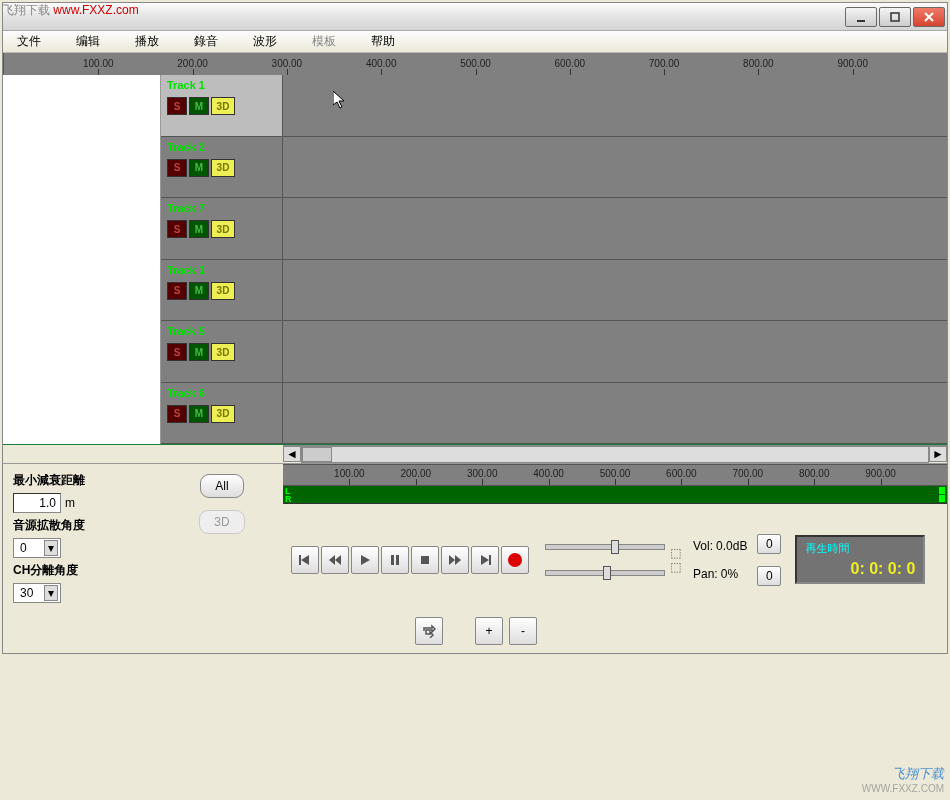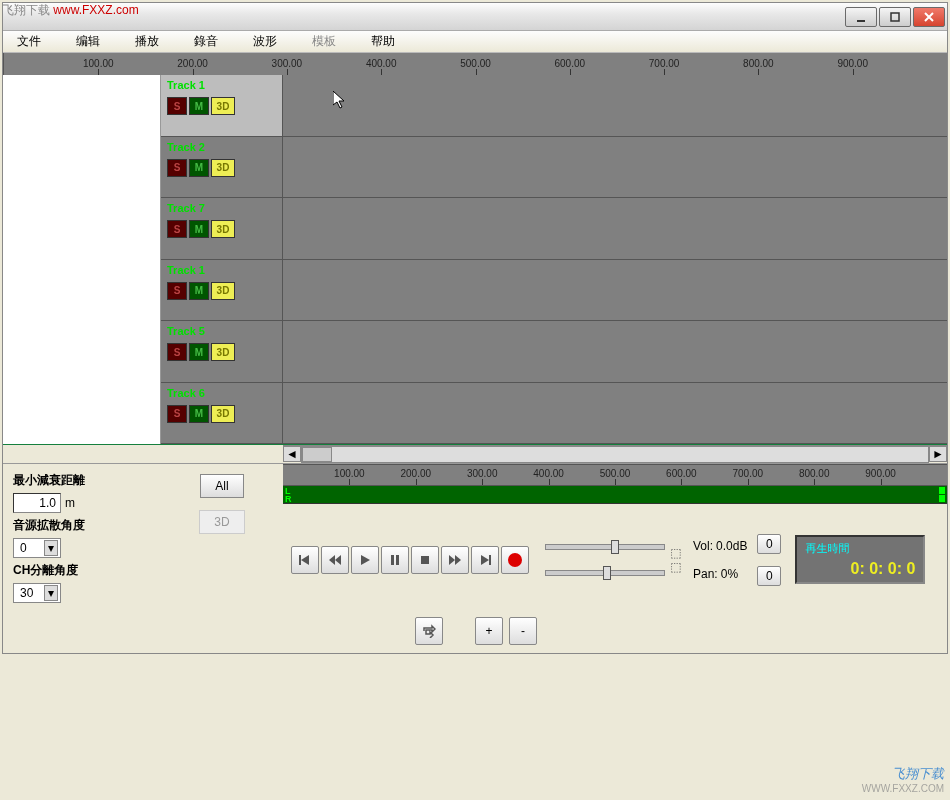--- a/index.html
+++ b/index.html
@@ -54,21 +54,21 @@
 
 .bottom { height:190px; display:flex; flex-direction:column; border-top:1px solid #999; }
 .bottom-row { flex:1; display:flex; }
 .ctl-left { width:158px; padding:8px 10px; display:flex; flex-direction:column; gap:4px; }
 .ctl-lbl { font-weight:bold; font-size:12px; }
 .ctl-row { display:flex; align-items:center; gap:4px; }
 .numbox { width:48px; height:20px; border:1px inset #888; background:white; text-align:right; padding:0 4px; }
 .combo { width:48px; height:20px; border:1px solid #888; background:white; display:flex; align-items:center; justify-content:space-between; padding:0 2px 0 6px; cursor:pointer; }
 .combo-arrow { width:14px; height:16px; background:#ddd; border:1px solid #888; display:flex; align-items:center; justify-content:center; }
 .mid-btns { width:122px; padding:10px 6px; display:flex; flex-direction:column; gap:12px; align-items:center; }
-.btn { padding:4px 14px; border:1px solid #888; background:linear-gradient(to bottom,#fff,#ddd); cursor:pointer; border-radius:0; }
+.btn { padding:4px 14px; border:1px solid #888; background:linear-gradient(to bottom,#fff,#ddd); cursor:pointer; border-radius:9px; }
 .btn.dis { color:#999; background:#eee; border-color:#ccc; }
 
 .transport-area { flex:1; display:flex; flex-direction:column; }
 .ruler2 { height:22px; background:#808080; position:relative; border-bottom:1px solid #555; border-top:1px solid #555; }
 .meters { height:18px; background:#006400; position:relative; border-bottom:1px solid #333; }
 .meter-lbl { position:absolute; left:2px; color:#0f0; font-size:9px; font-weight:bold; }
 .meter-sq { position:absolute; right:2px; width:6px; height:7px; background:#0f0; }
 
 .transport { flex:1; display:flex; align-items:center; padding:6px 8px; gap:6px; }
 .tgroup { display:flex; gap:2px; }

